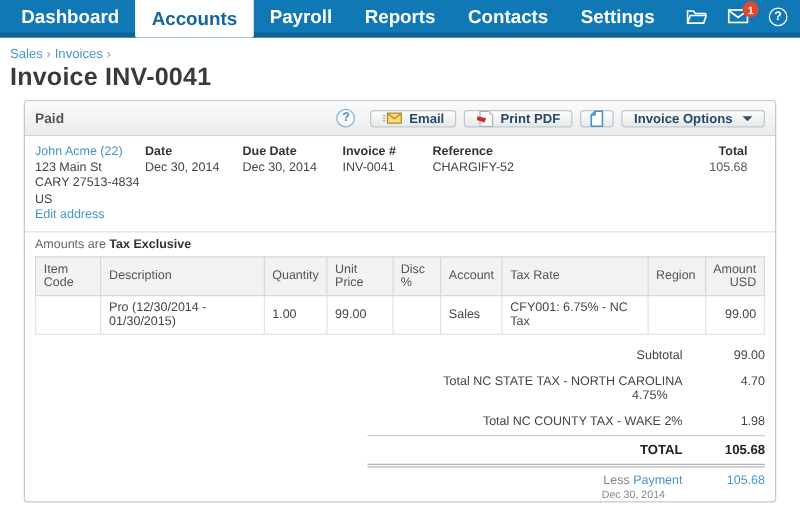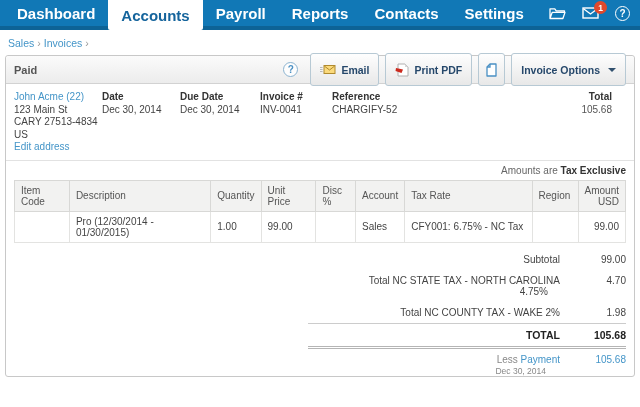--- a/index.html
+++ b/index.html
@@ -22,32 +22,32 @@
     display:flex; align-items:center; justify-content:center; }
 
   
   .head-block { padding:7px 8px 6px 8px; }
   .crumbs { font-size:10.5px; color:#888; }
   .crumbs a { color:#4495c8; text-decoration:none; cursor:pointer; }
   .crumbs .sep { color:#999; margin:0 3px; }
   h1 { font-size:20px; color:#3a3a3a; margin-top:2px; letter-spacing:.2px; }
 
   
-  .panel { margin:0 5px; border:1px solid #c8c8c8; border-radius:3px; background:#fff; height:322px; }
+  .panel { margin:0 19px; border:1px solid #c8c8c8; border-radius:3px; background:#fff; height:322px; }
 
   
   .toolbar { height:28px; display:flex; align-items:center; justify-content:space-between;
     padding:0 8px; background:linear-gradient(#fbfbfb,#ececec); border-bottom:1px solid #d2d2d2;
     border-radius:3px 3px 0 0; }
   .status { font-weight:bold; color:#555; font-size:11px; }
   .toolbar-right { display:flex; align-items:center; gap:6px; }
   .help-circle-blue { width:15px; height:15px; border:1px solid #8bb3d0; border-radius:50%; color:#4a90c4;
     font-size:10px; font-weight:bold; display:flex; align-items:center; justify-content:center;
     margin-right:6px; cursor:pointer; background:#fdfdfd; }
-  .btn { display:flex; align-items:center; gap:5px; height:33px; padding:0 9px;
+  .btn { display:flex; align-items:center; gap:5px; height:14px; padding:0 9px;
     background:linear-gradient(#fefefe,#e8e8e8); border:1px solid #b7c9d4; border-radius:3px;
     font-family:inherit; font-size:10.5px; font-weight:bold; color:#26486b; cursor:pointer; }
   .btn.icon-only { padding:0 7px; }
   .caret { width:0; height:0; border-left:4px solid transparent; border-right:4px solid transparent;
     border-top:4px solid #31506e; margin-left:3px; }
 
   
   .inv-head { display:flex; padding:7px 8px 4px 8px; font-size:10px; line-height:12.5px; }
   .fcol { margin-right:14px; }
   .flabel { font-weight:bold; color:#333; }
@@ -55,21 +55,21 @@
   a.link { color:#4495c8; text-decoration:none; cursor:pointer; }
   .fcol.to { width:88px; margin-right:0; }
   .fcol.date { width:64px; }
   .fcol.due { width:66px; }
   .fcol.num { width:58px; }
   .fcol.ref { width:110px; }
   .fcol.total { flex:1; text-align:right; }
   .fcol.total .val { color:#555; }
   .head-sep { border-bottom:1px solid #e2e2e2; margin:2px 0 0 0; }
 
-  .amounts-note { text-align:right; padding:4px 8px 3px 8px; font-size:10px; color:#666; }
+  .amounts-note { padding:4px 8px 3px 8px; font-size:10px; color:#666; }
   .amounts-note b { color:#333; }
 
   
   table { width:calc(100% - 16px); margin:1px 8px 0 8px; border-collapse:collapse; font-size:10px;border-radius:19px; }
   th { background:#f2f2f1; border:1px solid #d8d8d6; color:#555; font-weight:normal;
     text-align:left; padding:4px 6px; }
   td { border:1px solid #e3e3e1; border-top:none; padding:4px 6px; color:#444; background:#fff; }
   th.r, td.r { text-align:right; }
 
   
@@ -115,20 +115,21 @@
     <span class="nav-icon">
       <span class="help-circle-white">?</span>
     </span>
   </div>
 </div>
 
 <div class="head-block">
   <div class="crumbs">
     <a>Sales</a><span class="sep">›</span><a>Invoices</a><span class="sep">›</span>
   </div>
+  <h1>Invoice INV-0041</h1>
 </div>
 
 <div class="panel">
 
   <div class="toolbar">
     <span class="status">Paid</span>
     <div class="toolbar-right">
       <span class="help-circle-blue">?</span>
       <button class="btn">
         <span>

